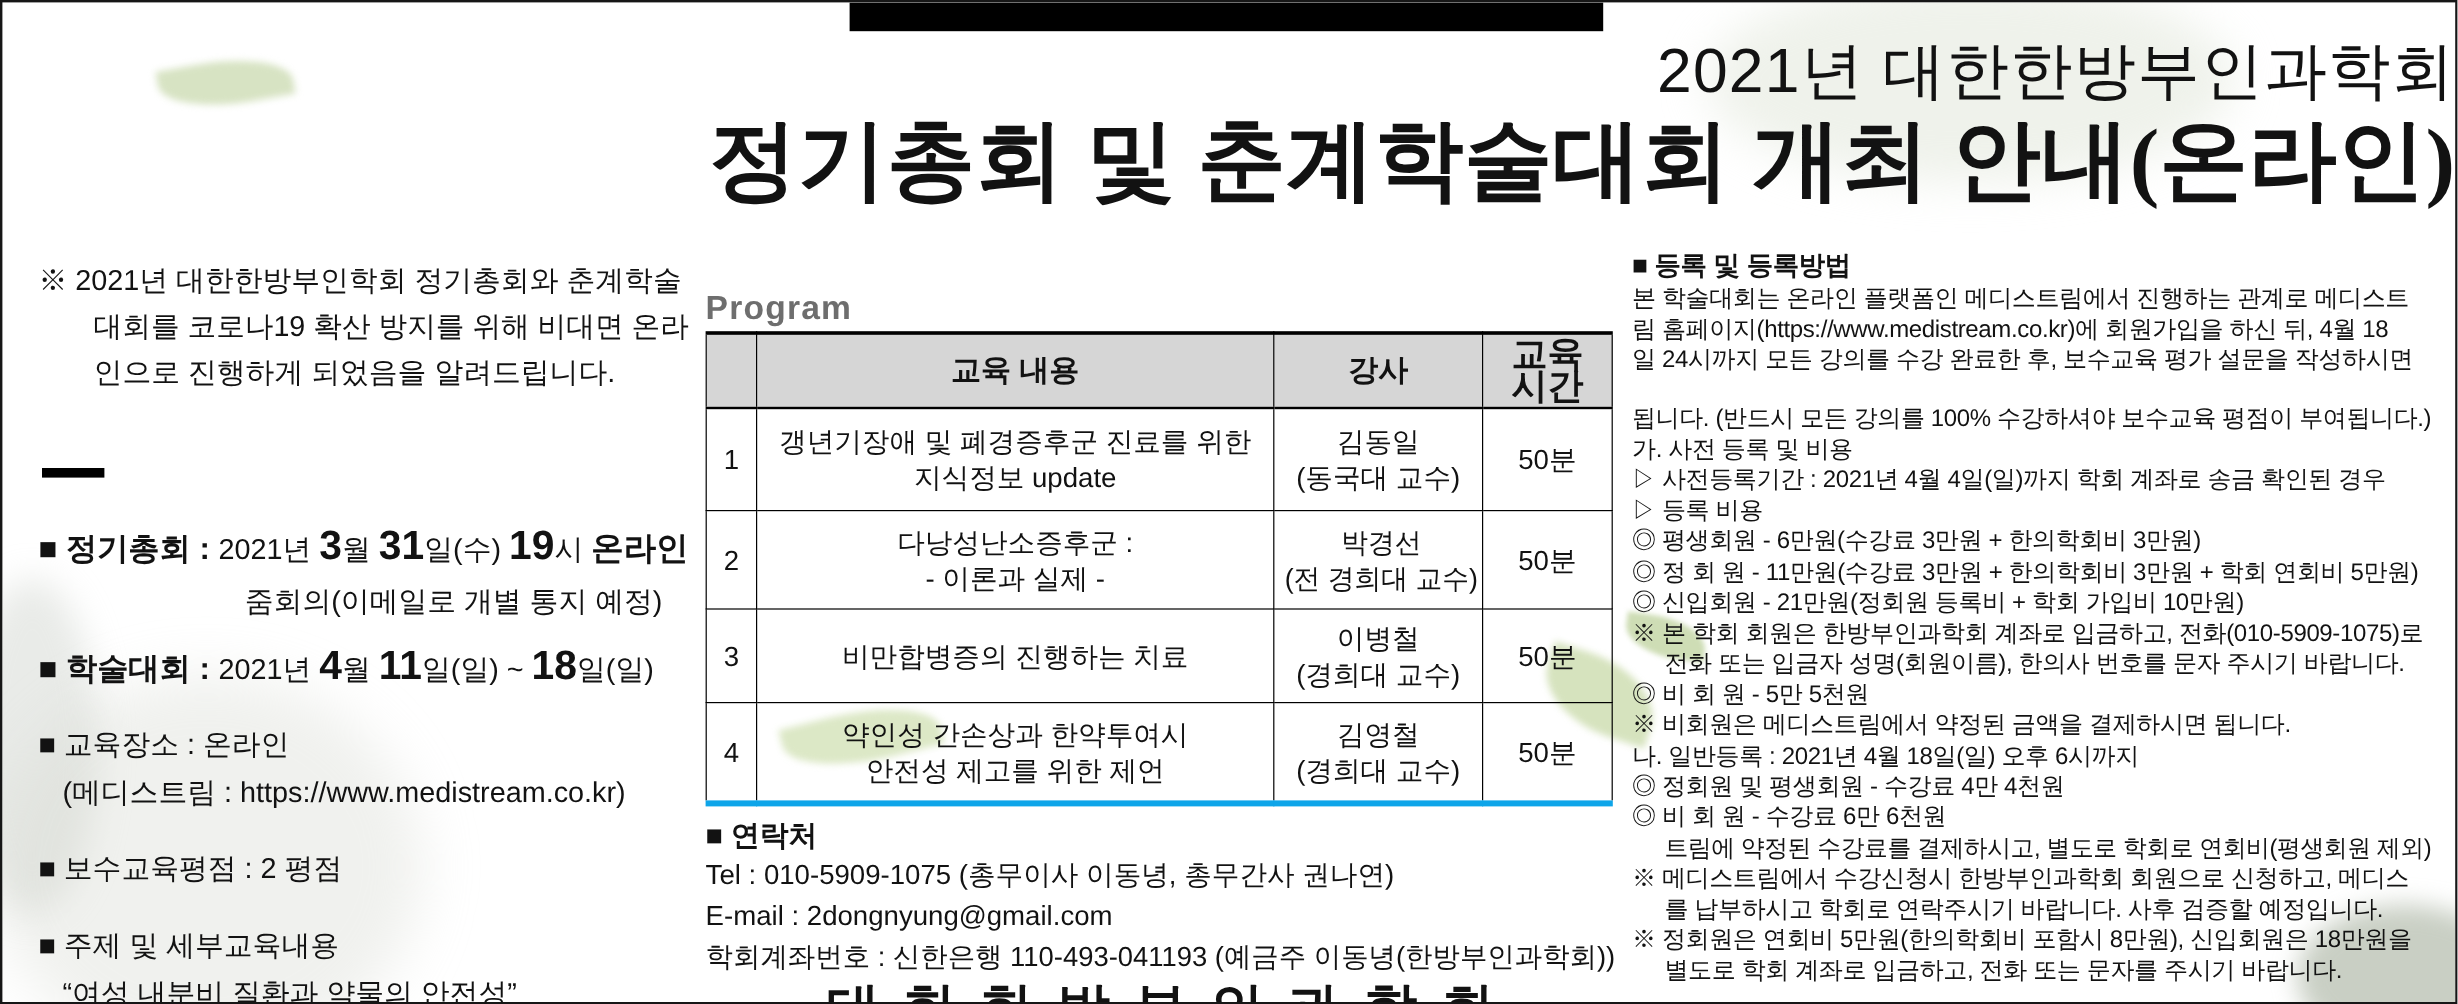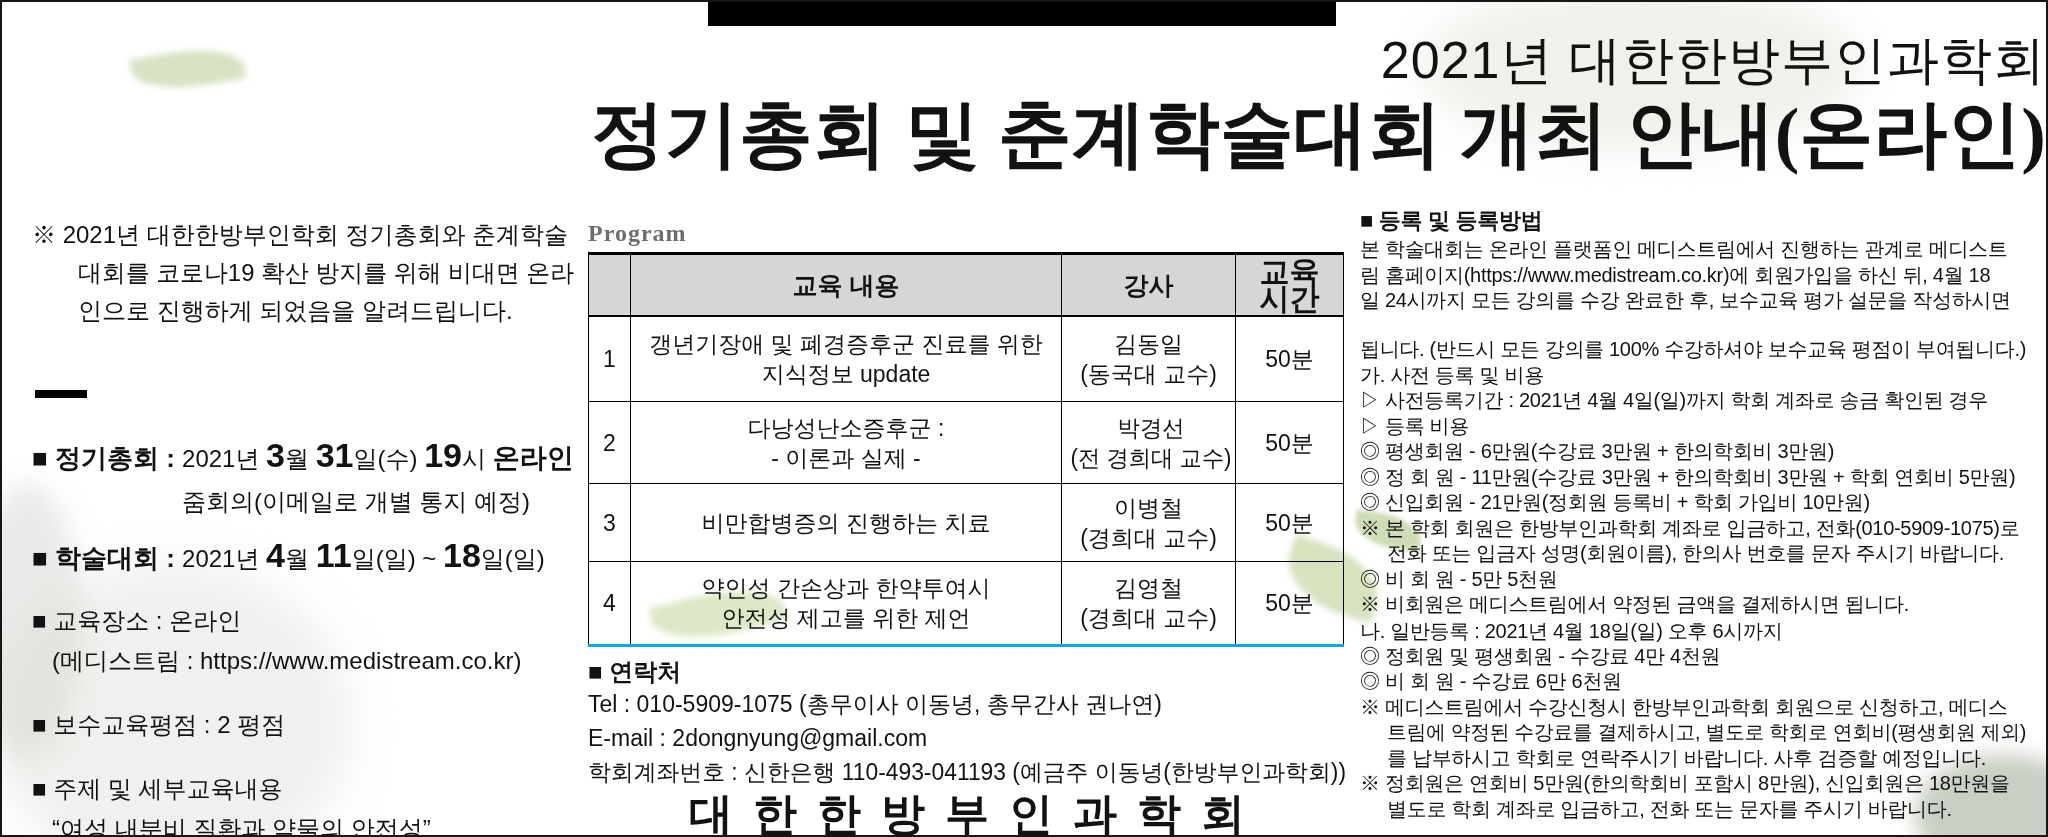--- a/index.html
+++ b/index.html
@@ -31,33 +31,33 @@
   .fitc>span{transform-origin:50% 50%;}
 
   
   .col-left{position:absolute;left:30px;top:214px;width:542px;font-size:24px;line-height:38px;}
   .col-left .cont{padding-left:46px;}
   .dash{width:52px;height:8px;background:#000;margin:60px 0 34px 3px;}
   .bullet-label{font-weight:bold;font-size:26px;}
   .bignum{font-size:34px;font-weight:bold;}
   .kbold{font-weight:bold;font-size:27px;}
   .gm-line,.conf-line{line-height:46px;}
-  .gm-line2{padding-left:150px;line-height:40px;}
+  .gm-line2{padding-left:150px;line-height:40px;text-align:center;}
   .place-line1{margin-top:20px;}
   .place-line2{padding-left:20px;margin-top:2px;}
   .score-line{margin-top:26px;}
   .topic-line1{margin-top:26px;}
   .topic-line2{padding-left:20px;margin-top:2px;}
   .conf-line{margin-top:10px;text-decoration:underline;}
 
   
   .col-mid{position:absolute;left:586px;top:216px;width:758px;}
-  .program-label{font-family:Liberation Serif, serif;color:#6e6e6e;font-size:24px;font-weight:bold;letter-spacing:1px;line-height:30px;}
+  .program-label{font-family:Liberation Sans, sans-serif;color:#6e6e6e;font-size:28px;font-weight:bold;letter-spacing:1px;line-height:30px;margin-top:24px;}
   table.program{border-collapse:collapse;table-layout:fixed;width:755px;margin-top:4px;
-    border-top:3px solid #000;border-bottom:3px solid #0ea5e9;}
+    border-top:3px solid #000;border-bottom:5px solid #0ea5e9;}
   table.program col.c-no{width:42px;}
   table.program col.c-topic{width:431px;}
   table.program col.c-lect{width:174px;}
   table.program col.c-time{width:108px;}
   table.program th,table.program td{border:1px solid #000;text-align:center;vertical-align:middle;
     font-size:23px;line-height:30px;padding:2px 6px;}
   table.program thead tr{height:62px;}
   table.program thead th{background:#d6d6d6;font-weight:bold;border-bottom:2px solid #000;font-size:25px;}
   table.program thead th.th-time{font-size:30px;line-height:27px;}
   .r1{height:86px;} .r2{height:82px;} .r3{height:78px;} .r4{height:84px;}
@@ -203,21 +203,21 @@
       <div class="rl fitw"><span>◎ 정 회 원 - 11만원(수강료 3만원 + 한의학회비 3만원 + 학회 연회비 5만원)</span></div>
       <div class="rl fitw"><span>◎ 신입회원 - 21만원(정회원 등록비 + 학회 가입비 10만원)</span></div>
       <div class="rl fitw"><span>※ 본 학회 회원은 한방부인과학회 계좌로 입금하고, 전화(010-5909-1075)로</span></div>
       <div class="rl fitw cont"><span>전화 또는 입금자 성명(회원이름), 한의사 번호를 문자 주시기 바랍니다.</span></div>
       <div class="rl fitw"><span>◎ 비 회 원 - 5만 5천원</span></div>
       <div class="rl fitw"><span>※ 비회원은 메디스트림에서 약정된 금액을 결제하시면 됩니다.</span></div>
 
       <div class="sec-title fitw"><span>나. 일반등록 : 2021년 4월 18일(일) 오후 6시까지</span></div>
       <div class="rl fitw"><span>◎ 정회원 및 평생회원 - 수강료 4만 4천원</span></div>
       <div class="rl fitw"><span>◎ 비 회 원 - 수강료 6만 6천원</span></div>
+      <div class="rl fitw cont"><span style="transform: scaleX(0.989499);">트림에 약정된 수강료를 결제하시고, 별도로 학회로 연회비(평생회원 제외)</span></div>
       <div class="rl fitw"><span>※ 메디스트림에서 수강신청시 한방부인과학회 회원으로 신청하고, 메디스</span></div>
-      <div class="rl fitw cont"><span style="transform: scaleX(0.989499);">트림에 약정된 수강료를 결제하시고, 별도로 학회로 연회비(평생회원 제외)</span></div>
       <div class="rl fitw cont"><span>를 납부하시고 학회로 연락주시기 바랍니다. 사후 검증할 예정입니다.</span></div>
       <div class="rl fitw"><span>※ 정회원은 연회비 5만원(한의학회비 포함시 8만원), 신입회원은 18만원을</span></div>
       <div class="rl fitw cont"><span>별도로 학회 계좌로 입금하고, 전화 또는 문자를 주시기 바랍니다.</span></div>
     </div>
 
   </div>
 </div>
 
 </body></html>

